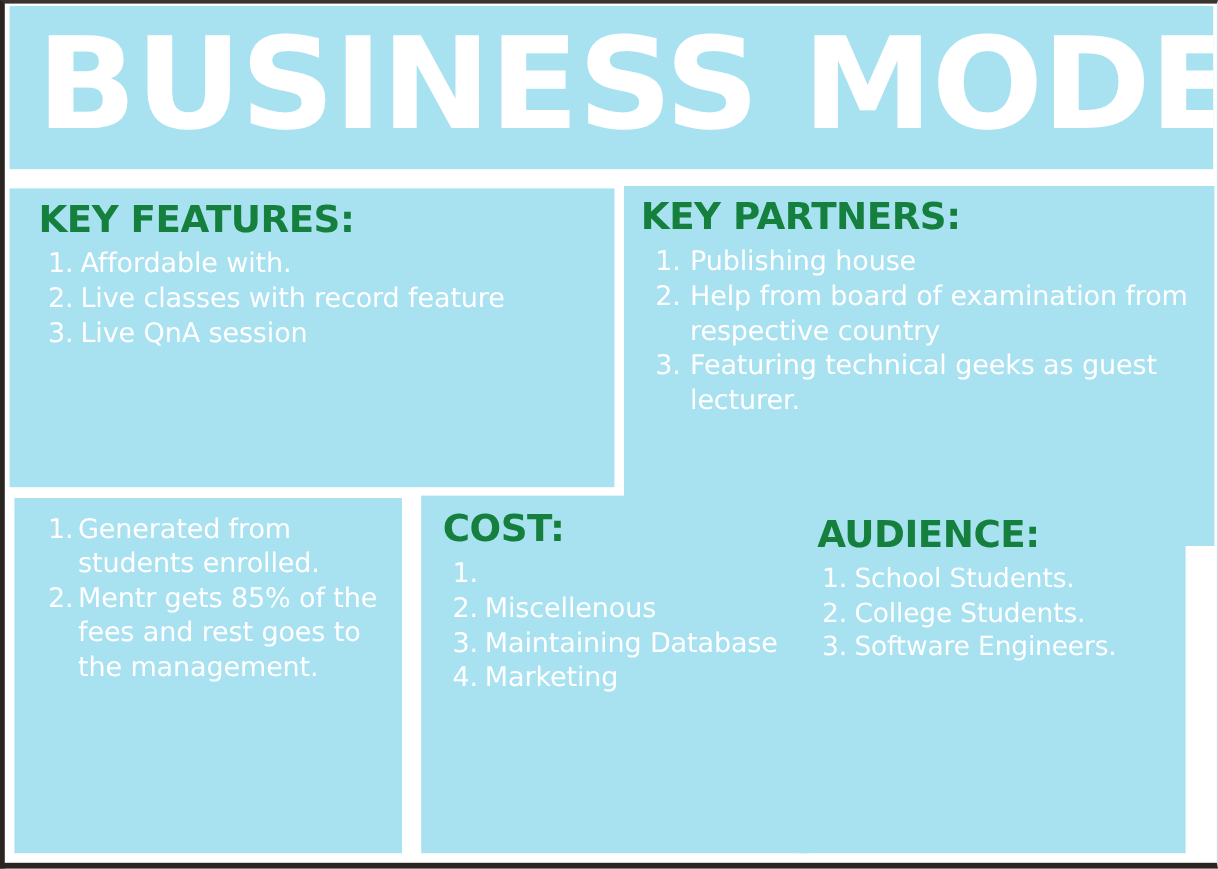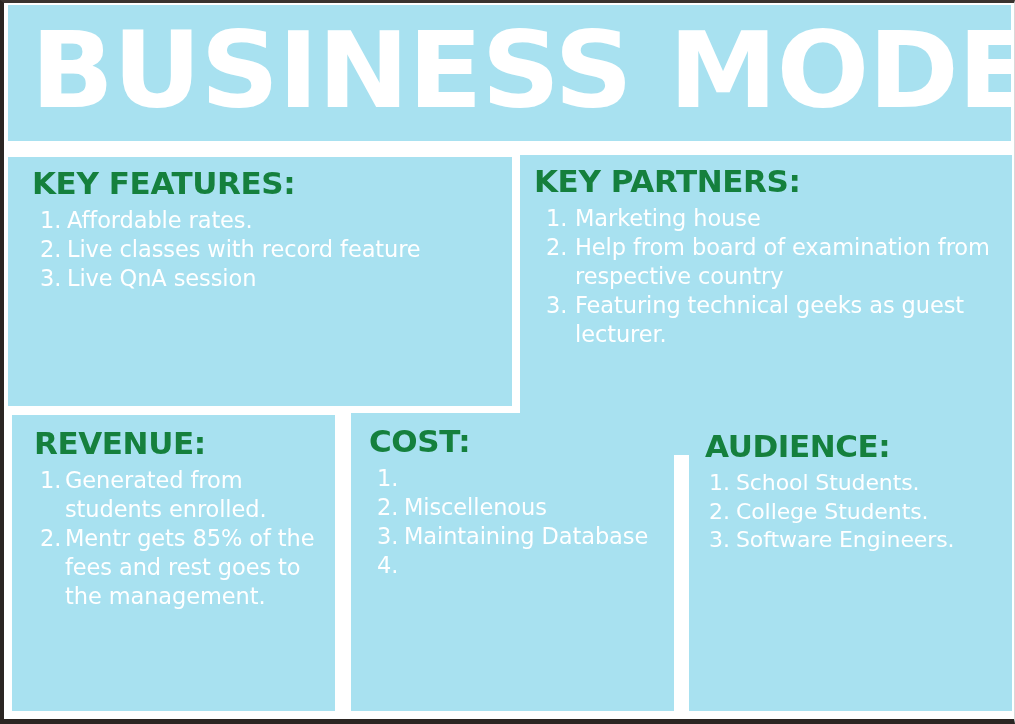--- a/index.html
+++ b/index.html
@@ -119,21 +119,21 @@
     width: 323px;
     height: 296px;
   }
   #panel-cost {
     left: 347px;
     top: 410px;
     width: 323px;
     height: 298px;
   }
   #panel-audience {
-    left: 685px;
+    left: 661px;
     top: 415px;
     width: 323px;
     height: 293px;
   }
 
   
   #panel-key-features .panel-inner { padding-left: 24px; padding-top: 10px; }
   #panel-key-features .panel-list li { padding-left: 8px; }
 
   #panel-key-partners .panel-inner { padding-left: 14px; padding-top: 10px; }
@@ -159,57 +159,56 @@
   <div class="header-band">
     <div class="header-title">BUSINESS MODEL</div>
   </div>
 
   <section class="panel" id="panel-key-features">
     <div class="panel-inner">
       <h2 class="panel-heading">KEY FEATURES:</h2>
       <ul class="panel-list">
         <li>
           <span class="li-num">1.</span>
-          <span class="li-text">Affordable rates.</span>
+          <span class="li-text">Affordable with.</span>
         </li>
         <li>
           <span class="li-num">2.</span>
           <span class="li-text">Live classes with record feature</span>
         </li>
         <li>
           <span class="li-num">3.</span>
           <span class="li-text">Live QnA session</span>
         </li>
       </ul>
     </div>
   </section>
 
   <section class="panel" id="panel-key-partners">
     <div class="panel-inner">
       <h2 class="panel-heading">KEY PARTNERS:</h2>
       <ul class="panel-list">
         <li>
           <span class="li-num">1.</span>
-          <span class="li-text">Marketing house</span>
+          <span class="li-text">Publishing house</span>
         </li>
         <li>
           <span class="li-num">2.</span>
           <span class="li-text">Help from board of examination from respective country</span>
         </li>
         <li>
           <span class="li-num">3.</span>
           <span class="li-text">Featuring technical geeks as guest lecturer.</span>
         </li>
       </ul>
     </div>
   </section>
 
   <section class="panel" id="panel-revenue">
     <div class="panel-inner">
-      <h2 class="panel-heading">REVENUE:</h2>
       <ul class="panel-list">
         <li>
           <span class="li-num">1.</span>
           <span class="li-text">Generated from students enrolled.</span>
         </li>
         <li>
           <span class="li-num">2.</span>
           <span class="li-text">Mentr gets 85% of the fees and rest goes to the management.</span>
         </li>
       </ul>
@@ -226,20 +225,21 @@
         <li>
           <span class="li-num">2.</span>
           <span class="li-text">Miscellenous</span>
         </li>
         <li>
           <span class="li-num">3.</span>
           <span class="li-text">Maintaining Database</span>
         </li>
         <li>
           <span class="li-num">4.</span>
+          <span class="li-text">Marketing</span>
         </li>
       </ul>
     </div>
   </section>
 
   <section class="panel" id="panel-audience">
     <div class="panel-inner">
       <h2 class="panel-heading">AUDIENCE:</h2>
       <ul class="panel-list">
         <li>

